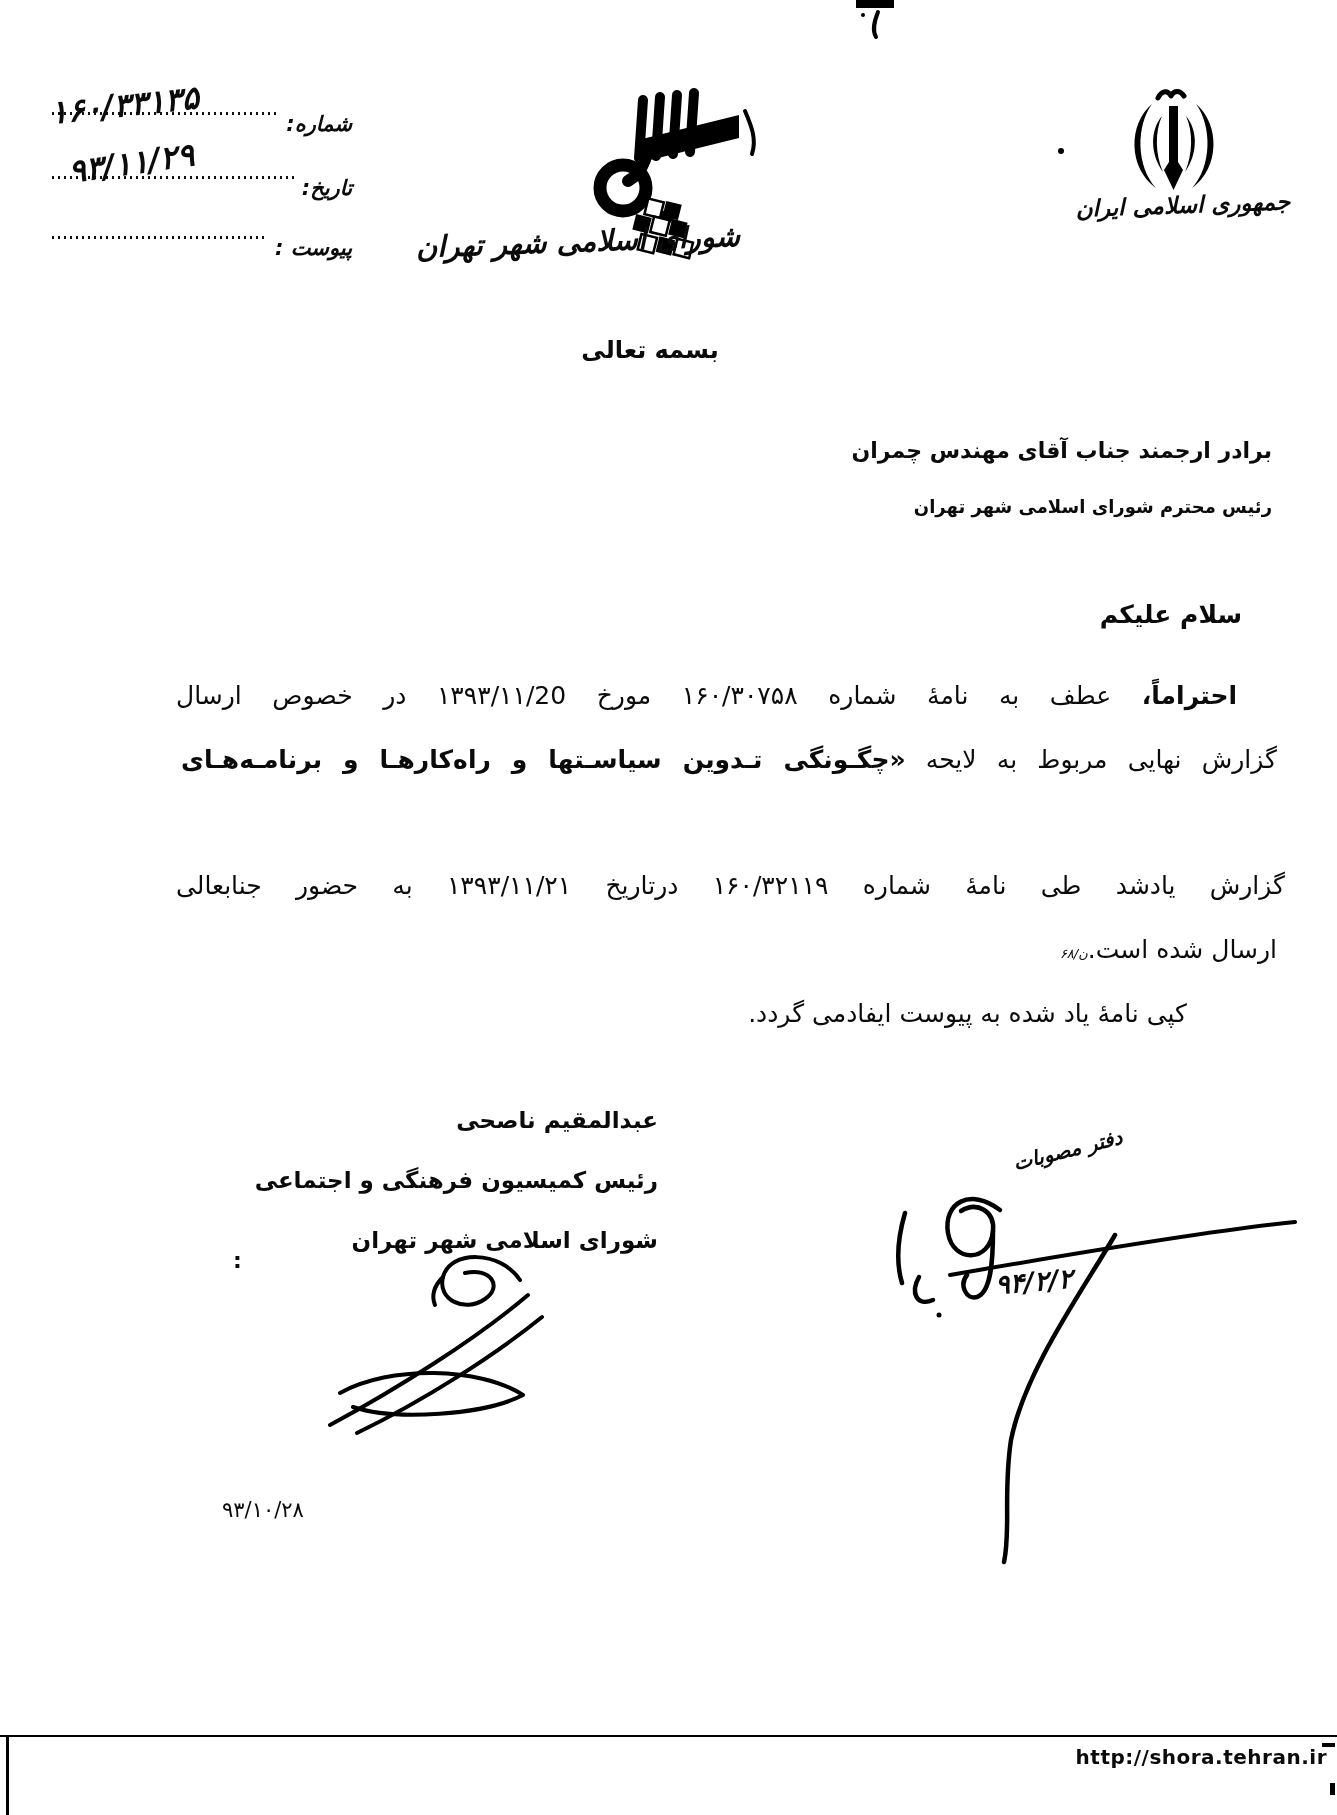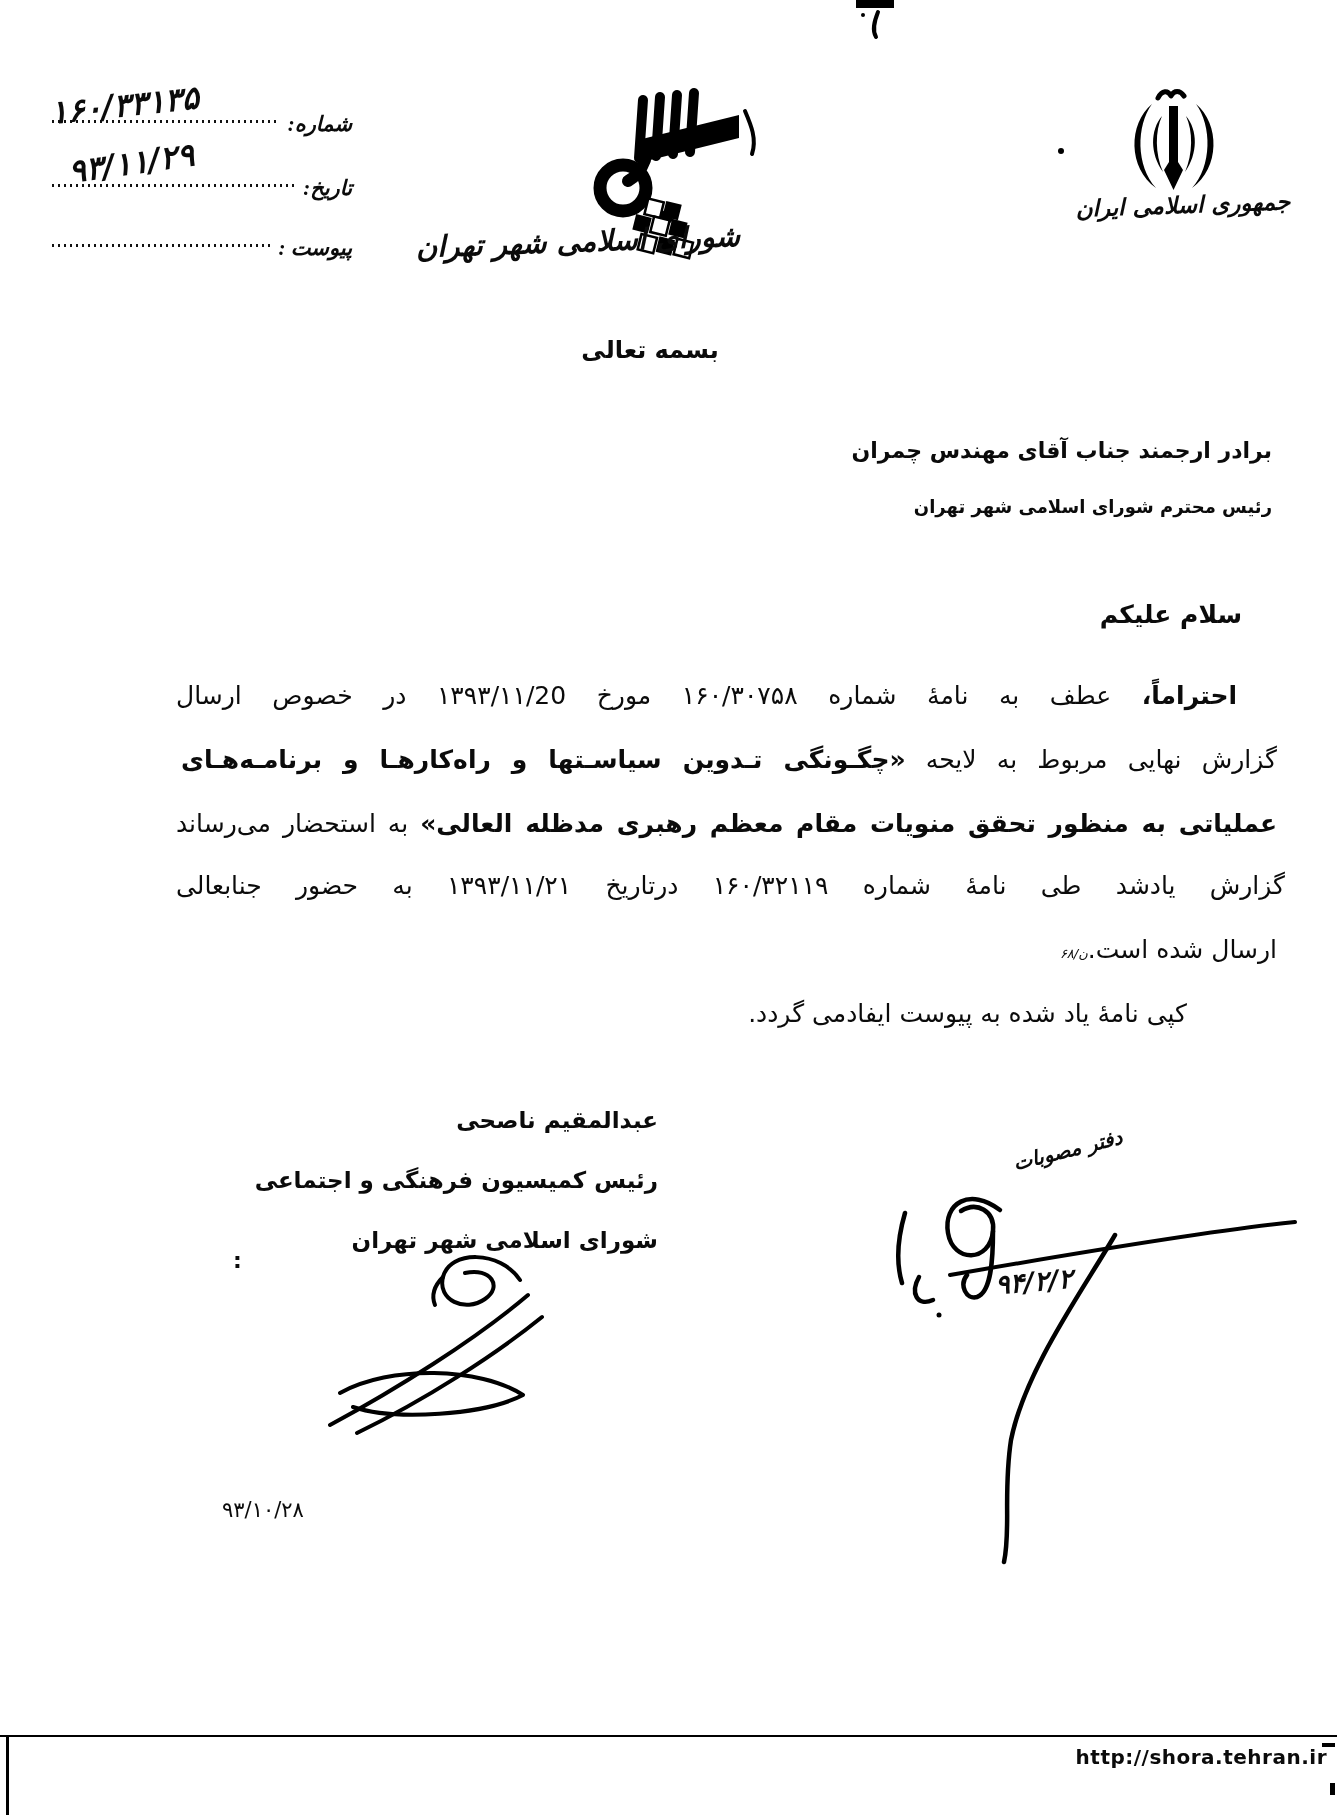--- a/index.html
+++ b/index.html
@@ -9,21 +9,21 @@
     background:#ffffff;
     margin:0 auto;
     overflow:hidden;
     font-family:"DejaVu Sans",sans-serif;
     color:#0b0b0b;
     direction:rtl;
   }
   .abs{position:absolute;}
   .b{font-weight:bold;}
   
-  .hfield{display:flex;direction:rtl;align-items:center;font-family:Liberation Serif, serif;}
+  .hfield{display:flex;direction:rtl;align-items:flex-start;}
   .hlabel{font-weight:bold;font-style:italic;font-size:21px;white-space:nowrap;padding-bottom:2px;}
   .hdots{flex:1;height:3px;margin:0 8px 8px 0;
     background:repeating-linear-gradient(90deg,#111 0 2px,transparent 2px 6px);}
   .hand{font-weight:bold;font-style:italic;white-space:nowrap;}
   .nastaliq{font-weight:bold;font-style:italic;white-space:nowrap;}
   .bodyline{font-size:25px;line-height:36px;white-space:nowrap;}
   .just{white-space:normal;text-align:justify;text-align-last:justify;}
   .note-sm{font-size:13px;font-style:italic;margin-top:8px;}
   .sigblock{text-align:right;font-weight:bold;font-size:23px;line-height:60px;white-space:nowrap;}
   .footer{
@@ -111,23 +111,20 @@
   <div class="abs b" style="right:65px;top:496px;font-size:18px;white-space:nowrap;">رئیس محترم شورای اسلامی شهر تهران</div>
 
   <div class="abs b" style="right:95px;top:600px;font-size:25px;white-space:nowrap;">سلام علیکم</div>
 
   <div class="abs bodyline just" style="right:100px;left:176px;top:678px;">
     <span class="b">احتراماً،</span><span> عطف به نامهٔ شماره ۱۶۰/۳۰۷۵۸ مورخ ۱۳۹۳/۱۱/20 در خصوص ارسال</span>
   </div>
   <div class="abs bodyline just" style="right:60px;left:181px;top:742px;">
     <span>گزارش نهایی مربوط به لایحه </span><span class="b">«چگـونگی تـدوین سیاسـتها و راه‌کارهـا و برنامـه‌هـای</span>
   </div>
-  <div class="abs bodyline just" style="right:60px;left:176px;top:806px;">
-    <span class="b">عملیاتی به منظور تحقق منویات مقام معظم رهبری مدظله العالی»</span><span> به استحضار می‌رساند</span>
-  </div>
   <div class="abs bodyline just" style="right:52px;left:176px;top:868px;">
     <span>گزارش یادشد طی نامهٔ شماره ۱۶۰/۳۲۱۱۹ درتاریخ ۱۳۹۳/۱۱/۲۱ به حضور جنابعالی</span>
   </div>
   <div class="abs bodyline" style="right:60px;top:932px;">
     <span>ارسال شده است.</span><span class="note-sm">ن/۶۸</span>
   </div>
   <div class="abs bodyline" style="right:150px;top:996px;">
     <span>کپی نامهٔ یاد شده به پیوست ایفادمی گردد.</span>
   </div>
 

